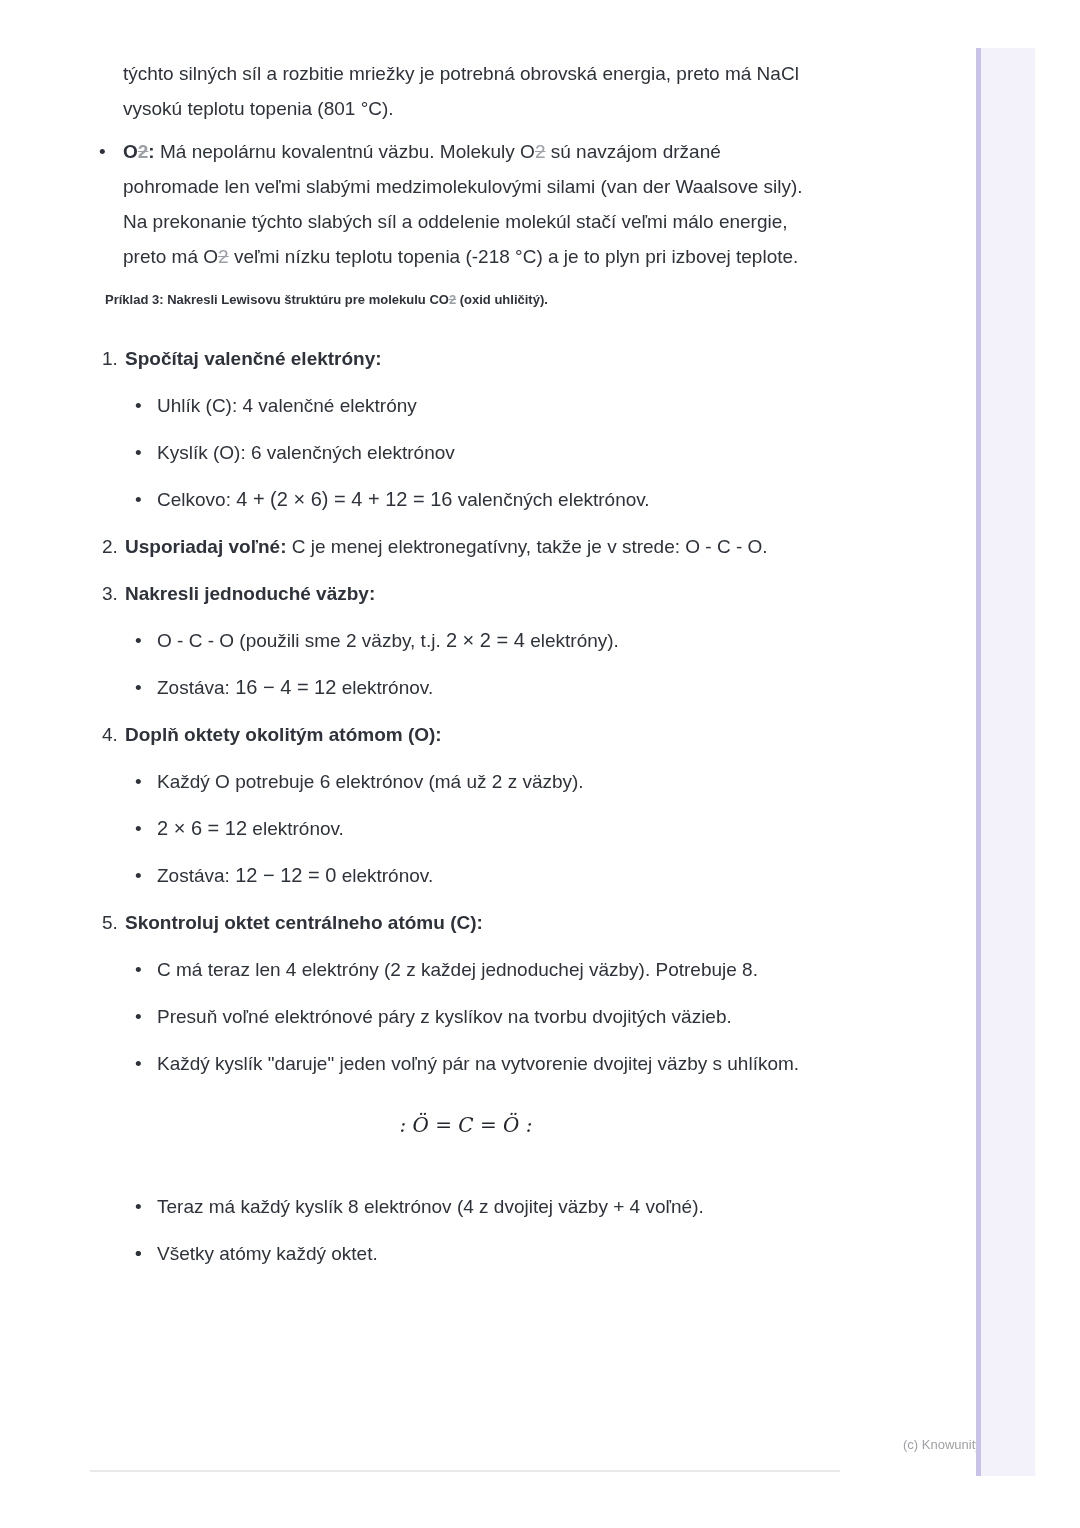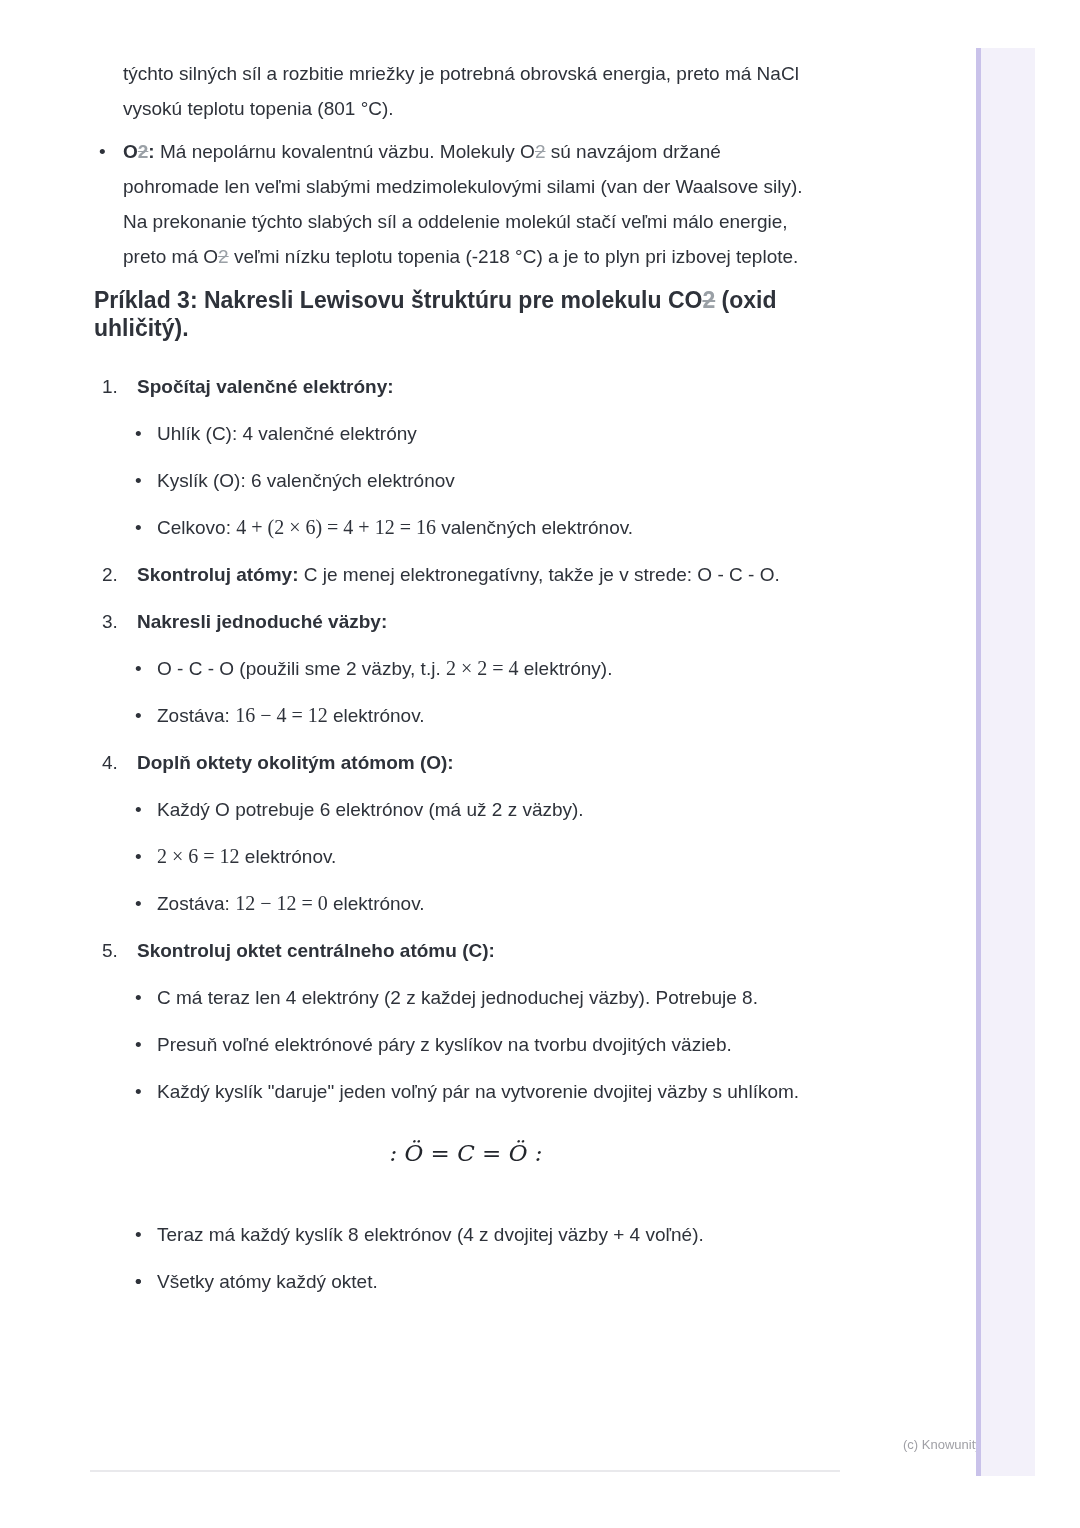--- a/index.html
+++ b/index.html
@@ -13,44 +13,44 @@
     font-size:19px;line-height:35px;
   }
   
   .intro{margin:8px 0 8px 33px;max-width:696px;}
   
   .toplist{list-style:none;margin:0 0 12px 0;padding:0;}
   .toplist > li{position:relative;padding-left:33px;max-width:729px;}
   .toplist .litext{display:inline-block;max-width:696px;vertical-align:top;}
   .dot{position:absolute;left:9px;top:0;color:#2e323a;}
   
-  h3.heading{font-size:23px;line-height:28px;margin:0 0 27px 4px;font-weight:700;}
+  h3.heading{font-size:13px;line-height:28px;margin:0 0 27px 15px;font-weight:700;}
   
   .steps{list-style:none;margin:0;padding:0;}
   .steps > li{position:relative;padding-left:35px;margin-bottom:12px;}
   .stepnum{position:absolute;left:12px;top:0;font-weight:400;}
-  .steptitle{margin:12px;}
+  .steptitle{margin:0;}
   
   .sublist{list-style:none;margin:12px 0 0 0;padding:0;}
   .sublist > li{position:relative;padding-left:32px;margin-bottom:12px;max-width:690px;}
   .sublist .dot{left:10px;}
   
   .tail{margin:0;padding:0;list-style:none;}
   .tail > li{position:relative;padding-left:67px;margin-bottom:12px;max-width:725px;}
   .tail .dot{left:45px;}
   
   .s-b{font-weight:700;}
   .s-strike{color:#9aa0a6;text-decoration:line-through;}
   .s-bstrike{font-weight:700;color:#9aa0a6;text-decoration:line-through;}
-  .s-math{font-family:Liberation Serif, serif;font-size:20px;}
+  .s-math{font-family:Liberation Sans, sans-serif;font-size:20px;}
   
   .math-display{
     margin:24px 0 44px 0;text-align:center;
     font-family:"DejaVu Serif","Liberation Serif",serif;
-    font-style:italic;font-size:23px;line-height:40px;color:#23262c;
+    font-style:italic;font-size:20px;line-height:40px;color:#23262c;
   }
   
   .divider{position:absolute;left:90px;top:1470px;width:750px;height:2px;background:#e9e9ec;}
   .watermark{
     position:absolute;top:1437px;left:903px;width:130px;
     font-size:13px;line-height:16px;color:#a0a0a6;white-space:nowrap;
   }
   .side-strip{
     position:absolute;left:976px;top:48px;width:59px;height:1428px;
     background:#f3f1fa;border-left:5px solid #c9c2ea;box-sizing:border-box;
@@ -79,21 +79,21 @@
       <p class="steptitle"><span class="s-b">Spočítaj valenčné elektróny:</span></p>
       <ul class="sublist">
         <li><span class="dot">•</span><span><span>Uhlík (C): 4 valenčné elektróny</span></span></li>
         <li><span class="dot">•</span><span><span>Kyslík (O): 6 valenčných elektrónov</span></span></li>
         <li><span class="dot">•</span><span><span>Celkovo: </span><span class="s-math">4 + (2 × 6) = 4 + 12 = 16</span><span> valenčných elektrónov.</span></span></li>
       </ul>
     </li>
 
     <li>
       <span class="stepnum">2.</span>
-      <p class="steptitle"><span class="s-b">Skontroluj atómy:</span><span> C je menej elektronegatívny, takže je v strede: O - C - O.</span></p>
+      <p class="steptitle"><span class="s-b">Usporiadaj voľné:</span><span> C je menej elektronegatívny, takže je v strede: O - C - O.</span></p>
     </li>
 
     <li>
       <span class="stepnum">3.</span>
       <p class="steptitle"><span class="s-b">Nakresli jednoduché väzby:</span></p>
       <ul class="sublist">
         <li><span class="dot">•</span><span><span>O - C - O (použili sme 2 väzby, t.j. </span><span class="s-math">2 × 2 = 4</span><span> elektróny).</span></span></li>
         <li><span class="dot">•</span><span><span>Zostáva: </span><span class="s-math">16 − 4 = 12</span><span> elektrónov.</span></span></li>
       </ul>
     </li>

